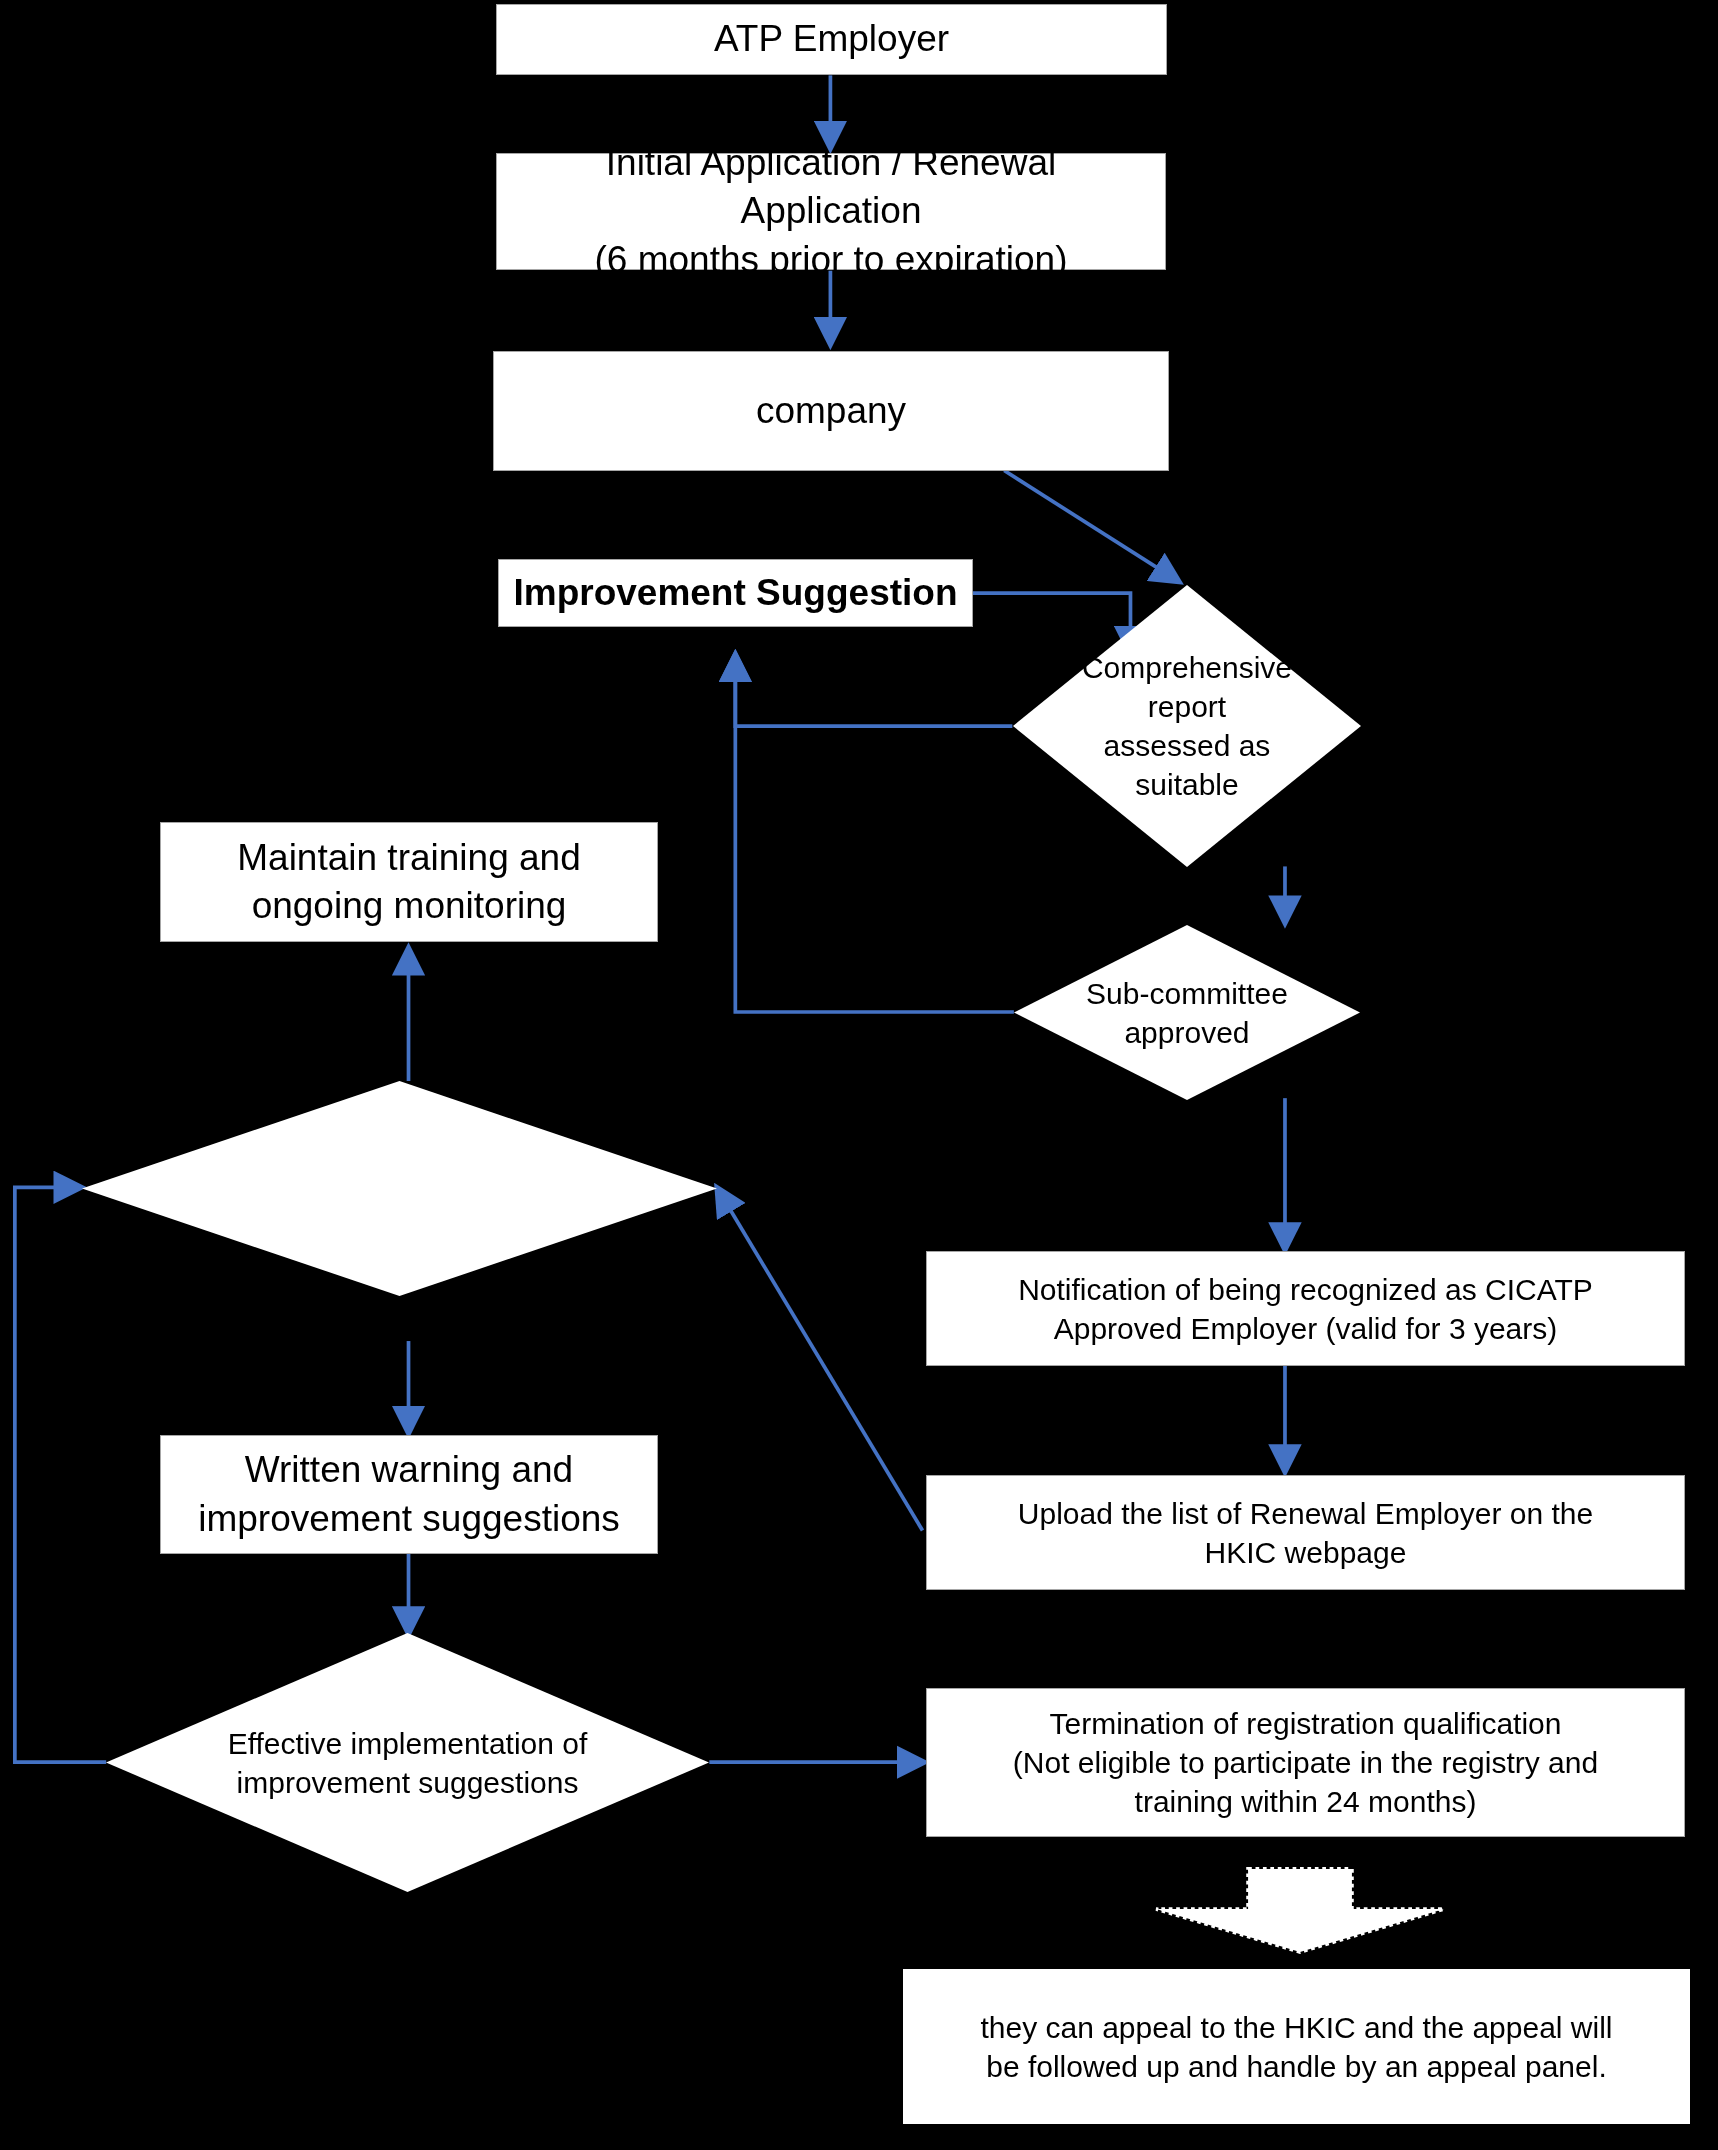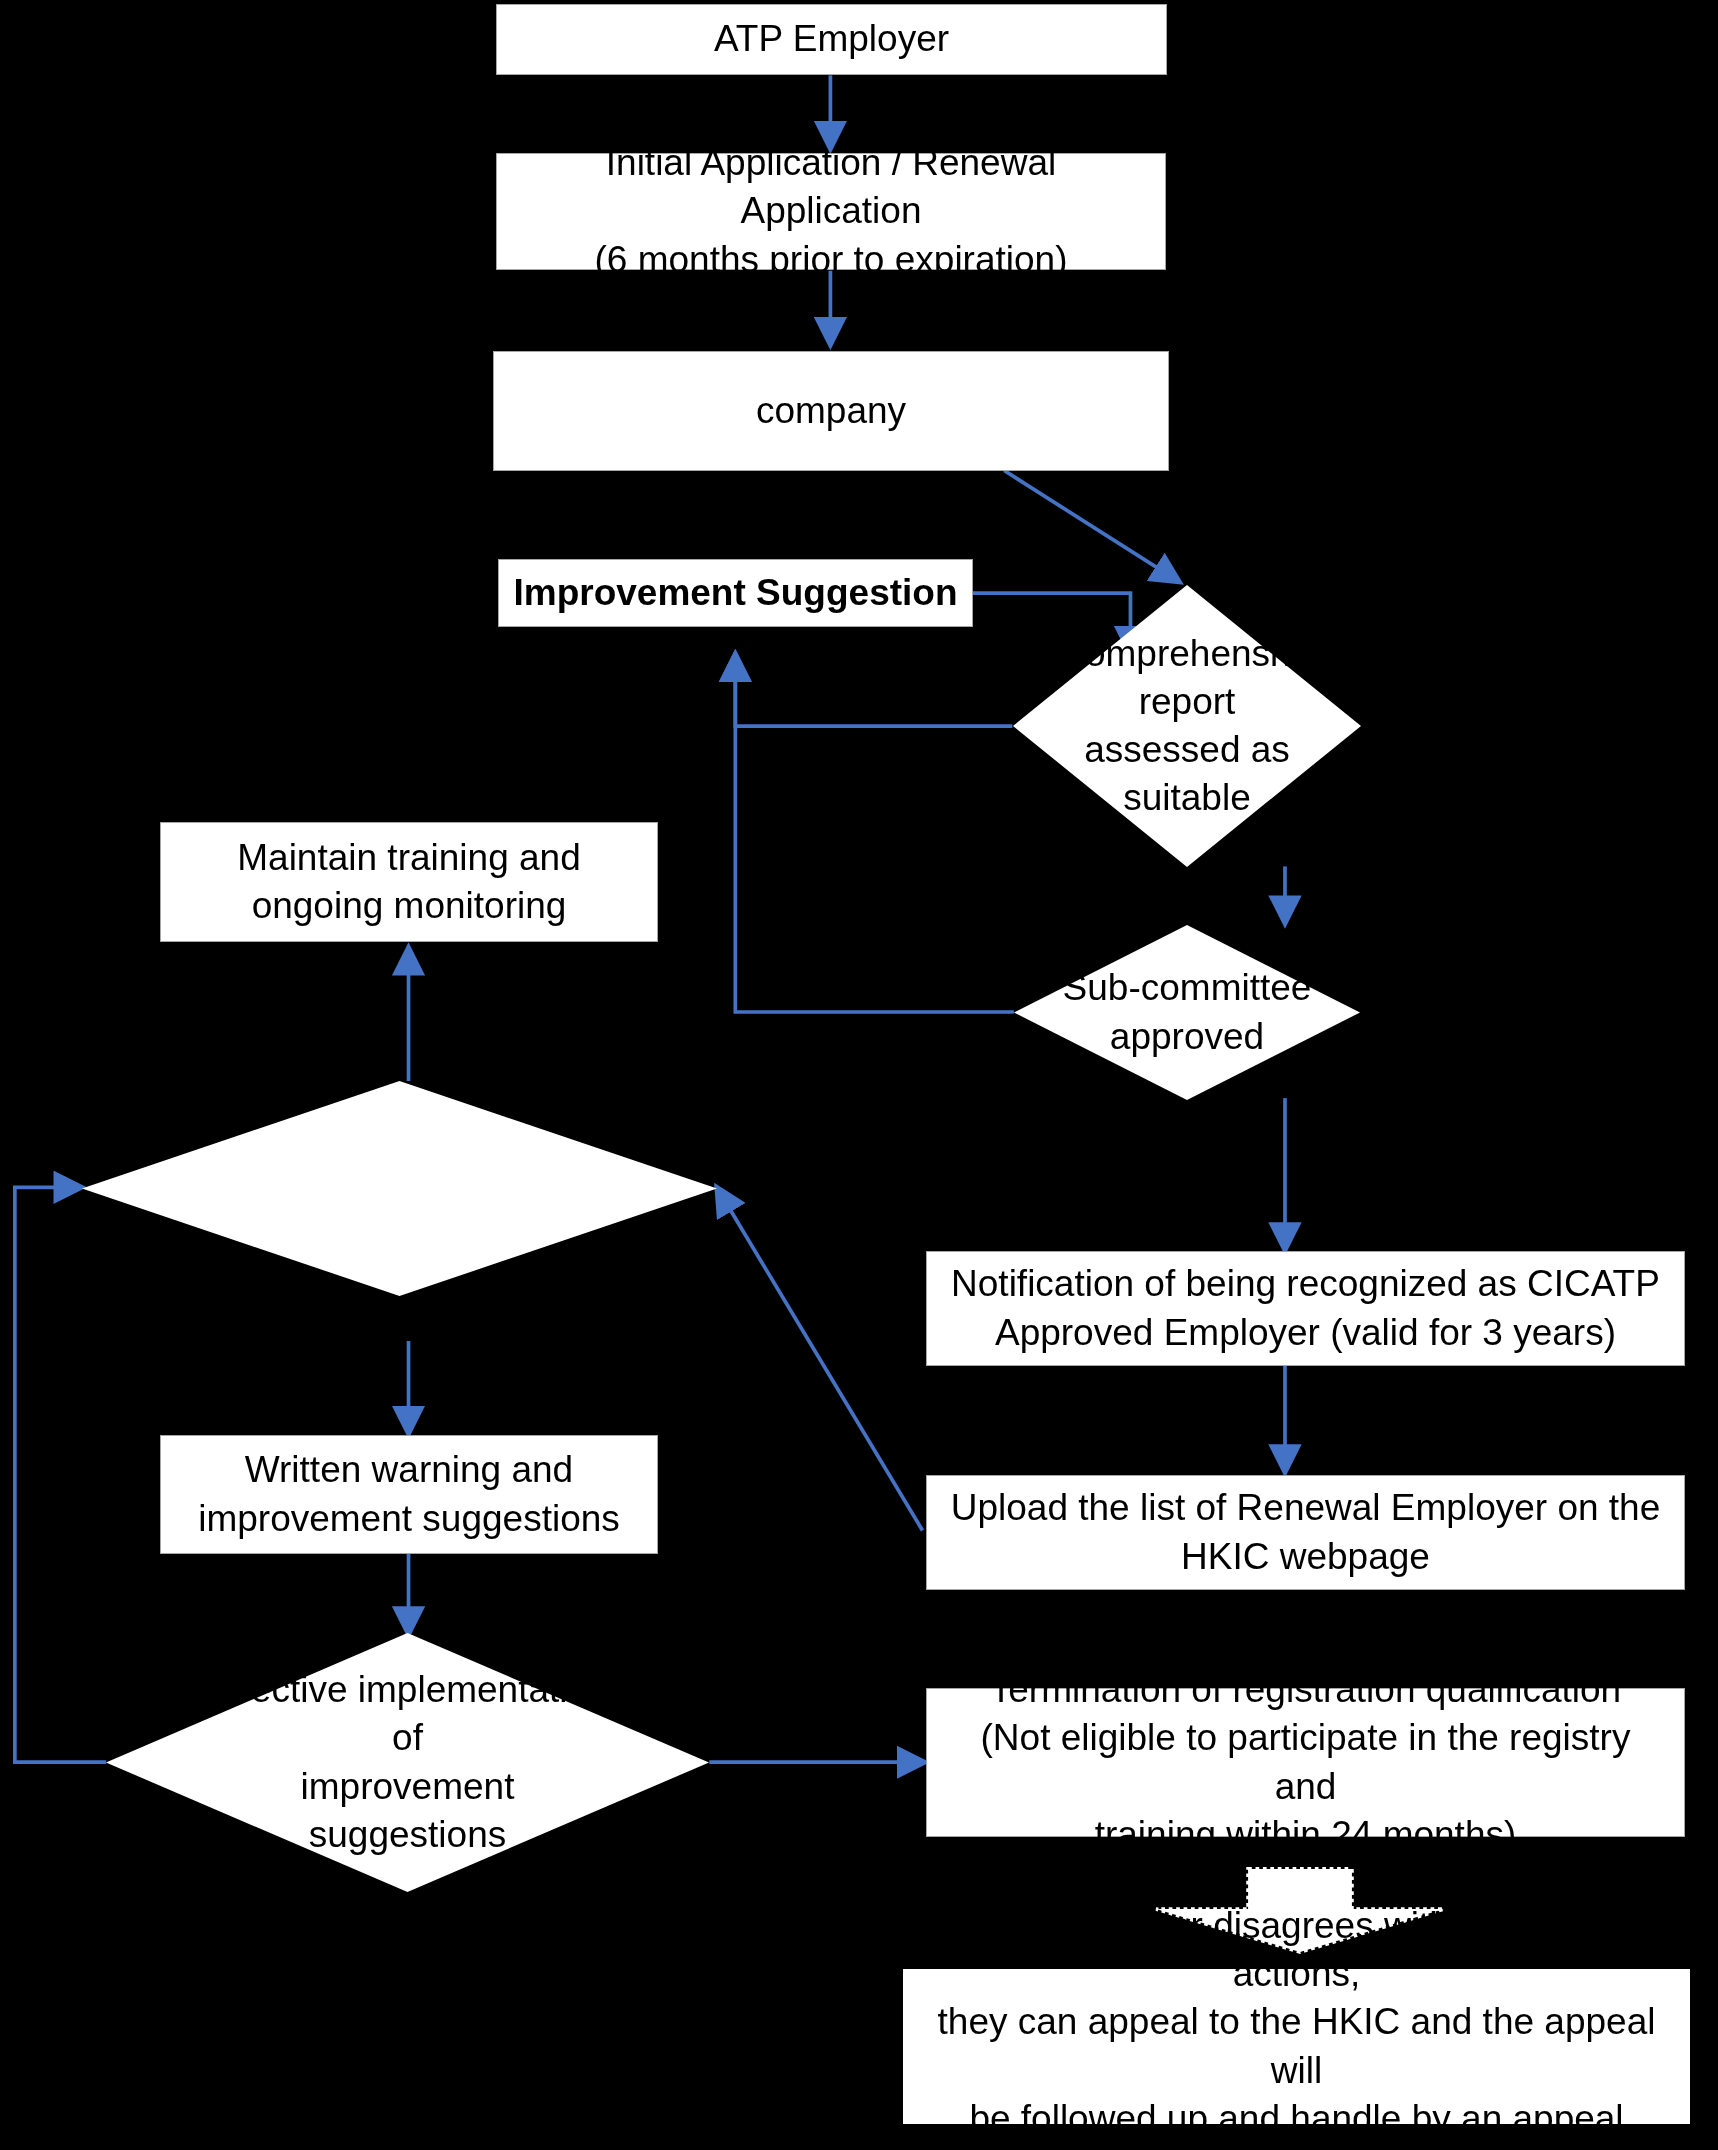--- a/index.html
+++ b/index.html
@@ -8,21 +8,21 @@
   svg#wires{position:absolute;left:0;top:0;width:1718px;height:2151px;}
   .node{position:absolute;display:flex;align-items:center;justify-content:center;
         text-align:center;color:#000;line-height:1.30;box-sizing:border-box;}
   .rect{background:#ffffff;border:1.5px solid #a6a6a6;}
   .rect-dash{background:#ffffff;border:2.2px dashed #ffffff;}
   .dia{background:transparent;border:none;}
   .dia .diamond-shape{position:absolute;left:0;top:0;width:100%;height:100%;}
   .dia .dia-label{position:relative;z-index:2;width:74%;}
   .txt{position:relative;z-index:3;width:94%;}
   .f42{font-size:37px;}
-  .f40{font-size:37px;}
+  .f40{font-size:30px;}
 </style>
 </head>
 <body>
 
 <div id="stage">
 
   <svg id="wires" viewBox="0 0 2313 2895" xmlns="http://www.w3.org/2000/svg">
     <defs>
       <marker id="ah" markerWidth="9" markerHeight="9" refX="7.6" refY="4.5" orient="auto">
         <path d="M0,0 L9,4.5 L0,9 z" fill="#4472C4"></path>
@@ -120,21 +120,20 @@
   </div>
 
   <div style="position:absolute;left:1144px;top:1866px;width:312px;height:89px;">
     <svg viewBox="0 0 420 120" width="312" height="89" xmlns="http://www.w3.org/2000/svg">
       <path d="M140,4 L280,4 L280,58 L404,58 L210,116 L16,58 L140,58 Z" fill="#ffffff" stroke="#ffffff" stroke-width="5" stroke-dasharray="5 5"></path>
     </svg>
   </div>
 
   <div class="node rect-dash f40" style="left:903px;top:1969px;width:787px;height:155px;">
     <div class="txt">
-      <div>If an employer disagrees with regulatory actions,</div>
       <div>they can appeal to the HKIC and the appeal will</div>
       <div>be followed up and handle by an appeal panel.</div>
     </div>
   </div>
 
   <div class="node dia f40" style="left:1013px;top:585px;width:348px;height:282px;">
     <svg class="diamond-shape" viewBox="0 0 468 380" preserveAspectRatio="none" xmlns="http://www.w3.org/2000/svg">
       <polygon points="234,0 468,190 234,380 0,190" fill="#ffffff"></polygon>
     </svg>
     <div class="dia-label">

